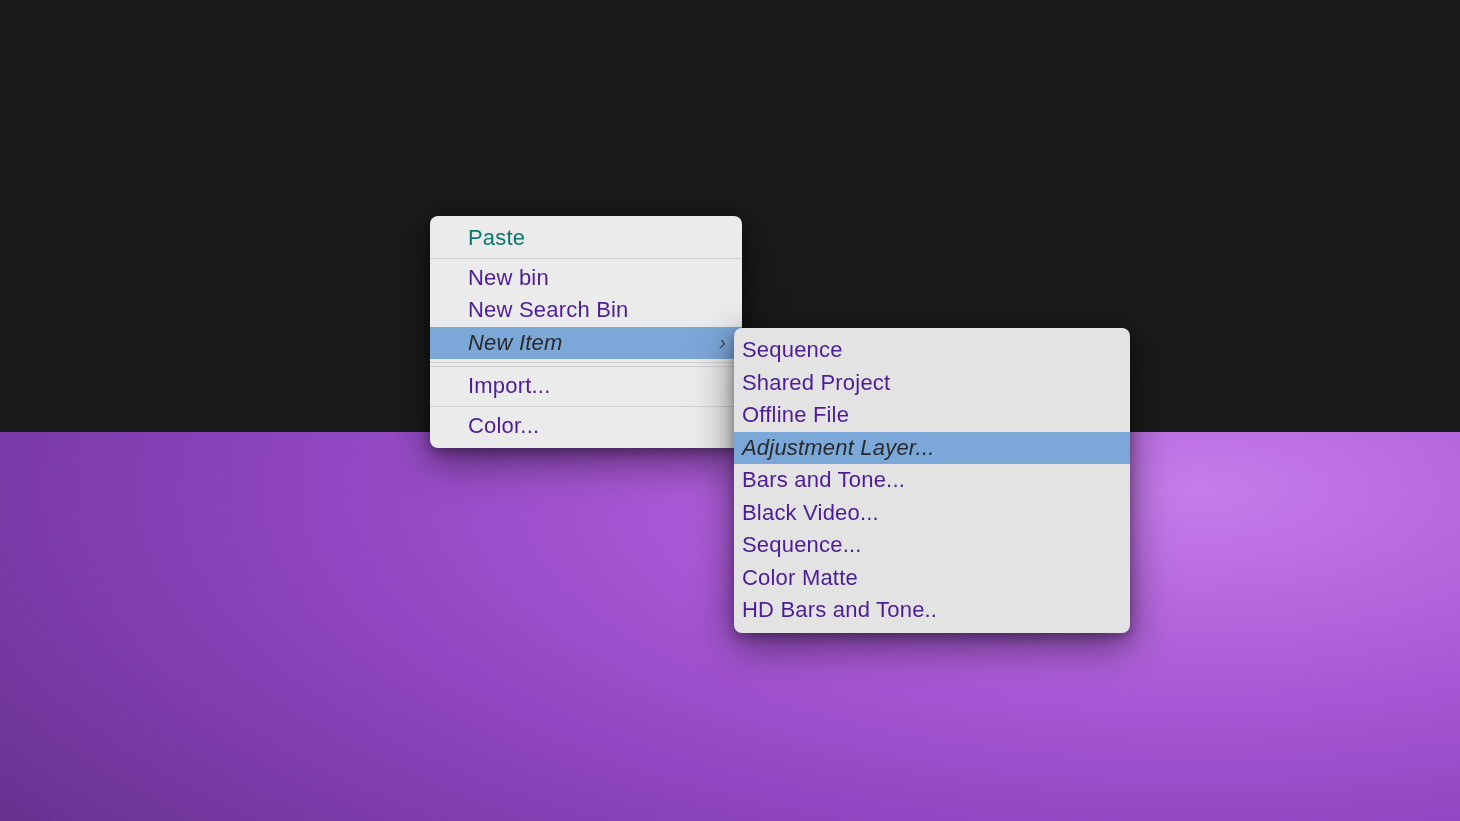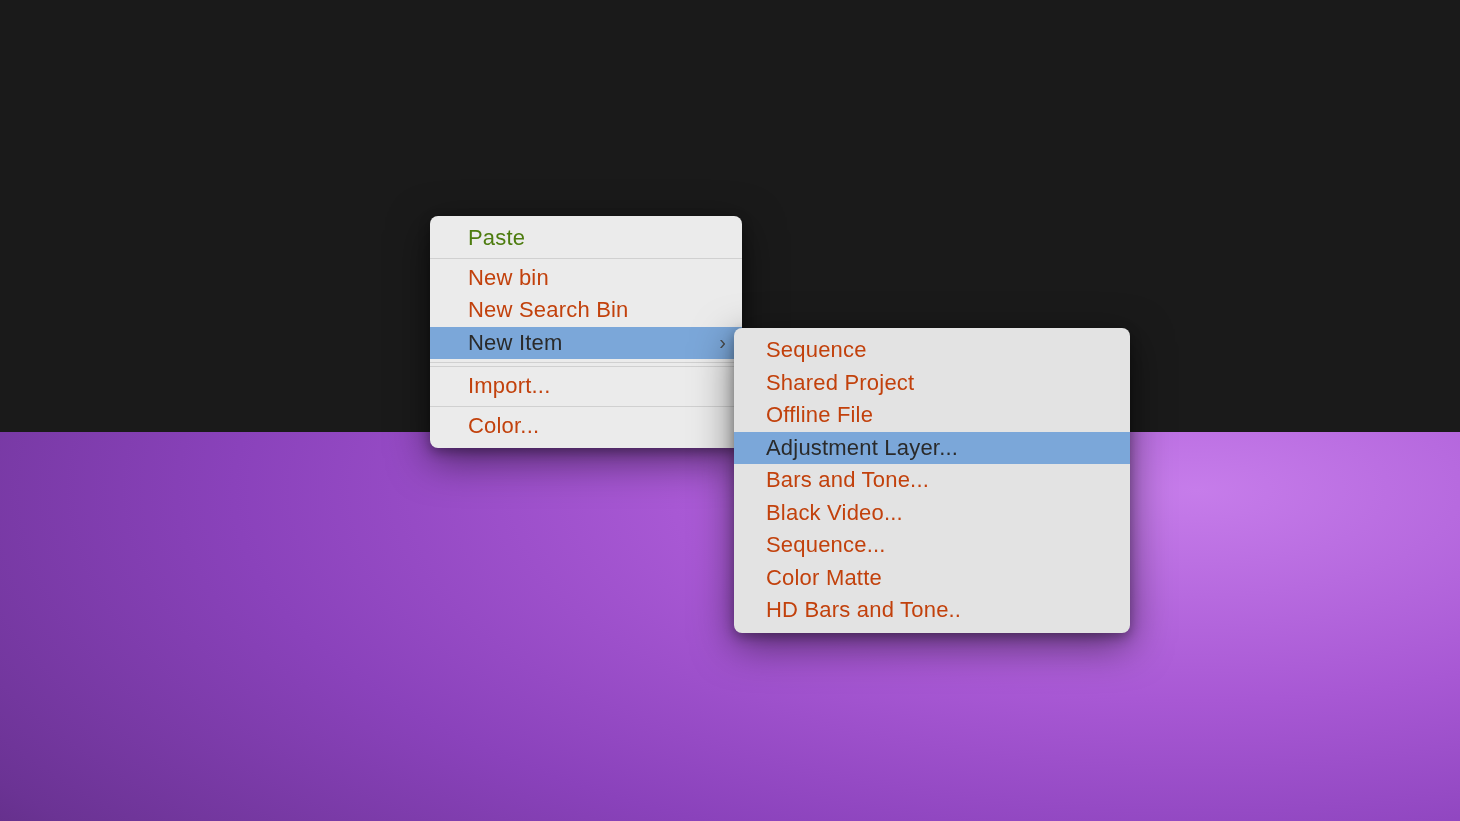--- a/index.html
+++ b/index.html
@@ -54,34 +54,35 @@
       top: 328px;
       width: 396px;
       background: #e3e3e3;
     }
     .menu-item {
       display: flex;
       align-items: center;
       justify-content: space-between;
       padding: 3px 20px 3.5px 38px;
       font-size: 22px;
-      color: #c2410c;
+      color: #4c1d95;
       font-weight: 300;
       letter-spacing: 0.2px;
       cursor: default;
     }
     .menu-secondary .menu-item {
-      padding-left: 32px;
+      padding-left: 8px;
     }
     .menu-item.disabled {
-      color: #4d7c0f;
+      color: #0f766e;
     }
     .menu-item.highlighted {
       background: #7ba7d9;
       color: #2a2a2a;
+      font-style: italic;
     }
     .menu-separator {
       height: 1px;
       background: #d0d0d0;
       margin: 3px 0;
     }
     .chevron {
       font-size: 20px;
       color: #4a4a4a;
       font-weight: 300;

